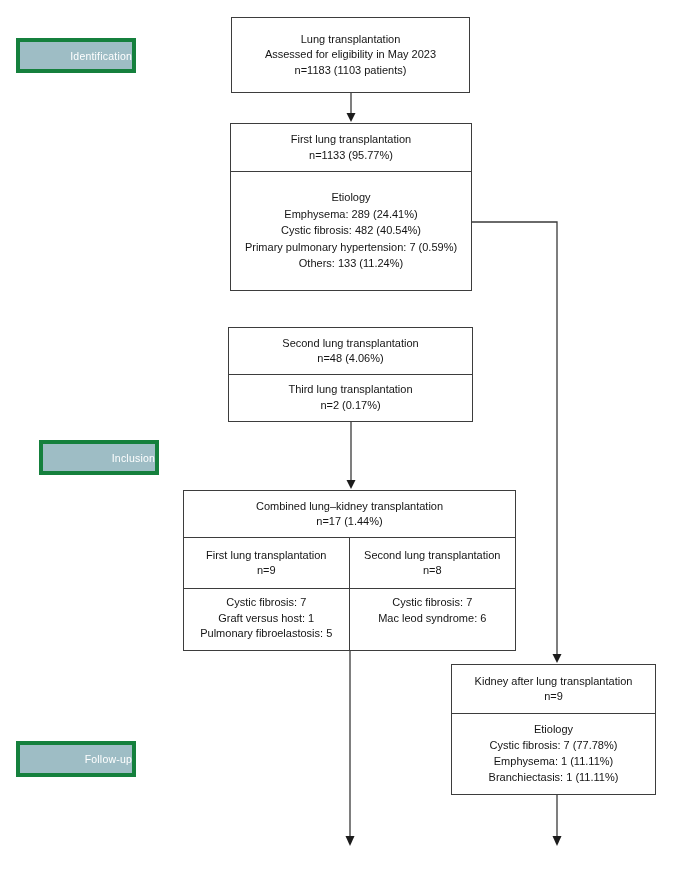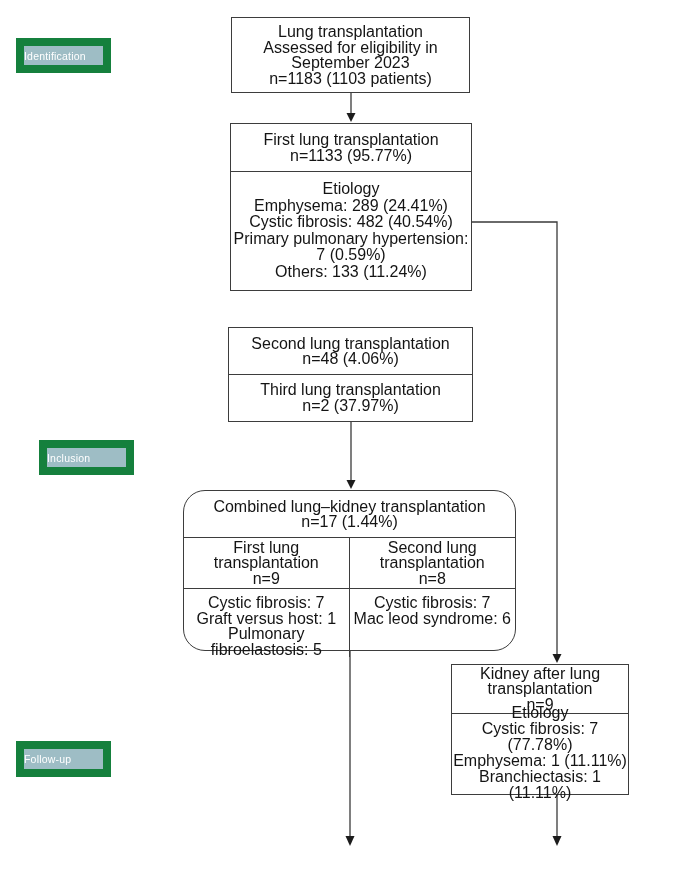--- a/index.html
+++ b/index.html
@@ -6,29 +6,29 @@
   html,body { background:#ffffff; }
   .canvas {
     position:relative; width:675px; height:870px; background:#ffffff;
     font-family:"Liberation Sans", sans-serif; color:#141414; overflow:hidden;
   }
   .connectors { position:absolute; left:0; top:0; width:675px; height:870px; }
   .connectors line, .connectors path { stroke:#3a3a3a; stroke-width:1.3; fill:none; }
   .connectors polygon { fill:#1c1c1c; }
 
   .stage {
-    position:absolute; left:16px; width:95px; height:35px;
-    background:#9ebdc5; border:8px solid #15803d;
-    display:flex; align-items:center; justify-content:flex-start;
+    position:absolute; left:16px; width:120px; height:35px;
+    background:#9ebdc5; border:4px solid #15803d;
+    display:flex; align-items:center; justify-content:flex-end;
     color:#ffffff; font-size:10.5px; letter-spacing:0.2px;
   }
 
   .box {
     position:absolute; background:#ffffff; border:1.5px solid #3d3d3d;
-    font-size:16px; text-align:center; line-height:15.5px;
+    font-size:11px; text-align:center; line-height:15.5px;
   }
   .sect { display:flex; flex-direction:column; justify-content:center; align-items:center; }
   .sect.top-align { justify-content:flex-start; padding-top:6px; }
   .divider-top { border-top:1.5px solid #3d3d3d; }
 
   
   .box-eligibility { left:231px; top:17px; width:239px; height:76px; }
   .box-eligibility .sect { height:100%; }
 
   
@@ -36,29 +36,29 @@
   .box-first .hdr { height:47px; }
   .box-first .body { height:118px; line-height:16.5px; }
 
   
   .box-secondthird { left:228px; top:327px; width:245px; height:95px; }
   .box-secondthird .sect { height:46px; }
 
   
   .box-combined {
     left:183px; top:490px; width:333px; height:161px;
-    display:grid; grid-template-columns:1fr 1fr; grid-template-rows:47px 51px 1fr;border-radius:22px;
+    display:grid; grid-template-columns:1fr 1fr; grid-template-rows:47px 51px 1fr;
   }
   .box-combined .hdr { grid-column:1 / 3; border-bottom:1.5px solid #3d3d3d; }
   .box-combined .cell { }
   .box-combined .cell-left { border-right:1.5px solid #3d3d3d; }
   .box-combined .row2 { border-bottom:1.5px solid #3d3d3d; }
 
   
-  .box-kidney { left:451px; top:664px; width:178px; height:131px; }
+  .box-kidney { left:451px; top:664px; width:205px; height:131px; }
   .box-kidney .hdr { height:48px; }
   .box-kidney .body { height:79px; line-height:16px; }
 </style>
 </head>
 <body>
 
 <div class="canvas">
 
   <svg class="connectors" width="675" height="870" viewBox="0 0 675 870">
 
@@ -84,21 +84,21 @@
   <div class="stage" style="top:440px;margin-left:23px;">
     <span>Inclusion</span>
   </div>
   <div class="stage" style="top:741px; height:36px;">
     <span>Follow-up</span>
   </div>
 
   <div class="box box-eligibility">
     <div class="sect">
       <div>Lung transplantation</div>
-      <div>Assessed for eligibility in September 2023</div>
+      <div>Assessed for eligibility in May 2023</div>
       <div>n=1183 (1103 patients)</div>
     </div>
   </div>
 
   <div class="box box-first">
     <div class="sect hdr">
       <div>First lung transplantation</div>
       <div>n=1133 (95.77%)</div>
     </div>
     <div class="sect body divider-top">
@@ -110,21 +110,21 @@
     </div>
   </div>
 
   <div class="box box-secondthird">
     <div class="sect">
       <div>Second lung transplantation</div>
       <div>n=48 (4.06%)</div>
     </div>
     <div class="sect divider-top">
       <div>Third lung transplantation</div>
-      <div>n=2 (37.97%)</div>
+      <div>n=2 (0.17%)</div>
     </div>
   </div>
 
   <div class="box box-combined">
     <div class="sect hdr">
       <div>Combined lung–kidney transplantation</div>
       <div>n=17 (1.44%)</div>
     </div>
     <div class="sect cell cell-left row2">
       <div>First lung transplantation</div>

